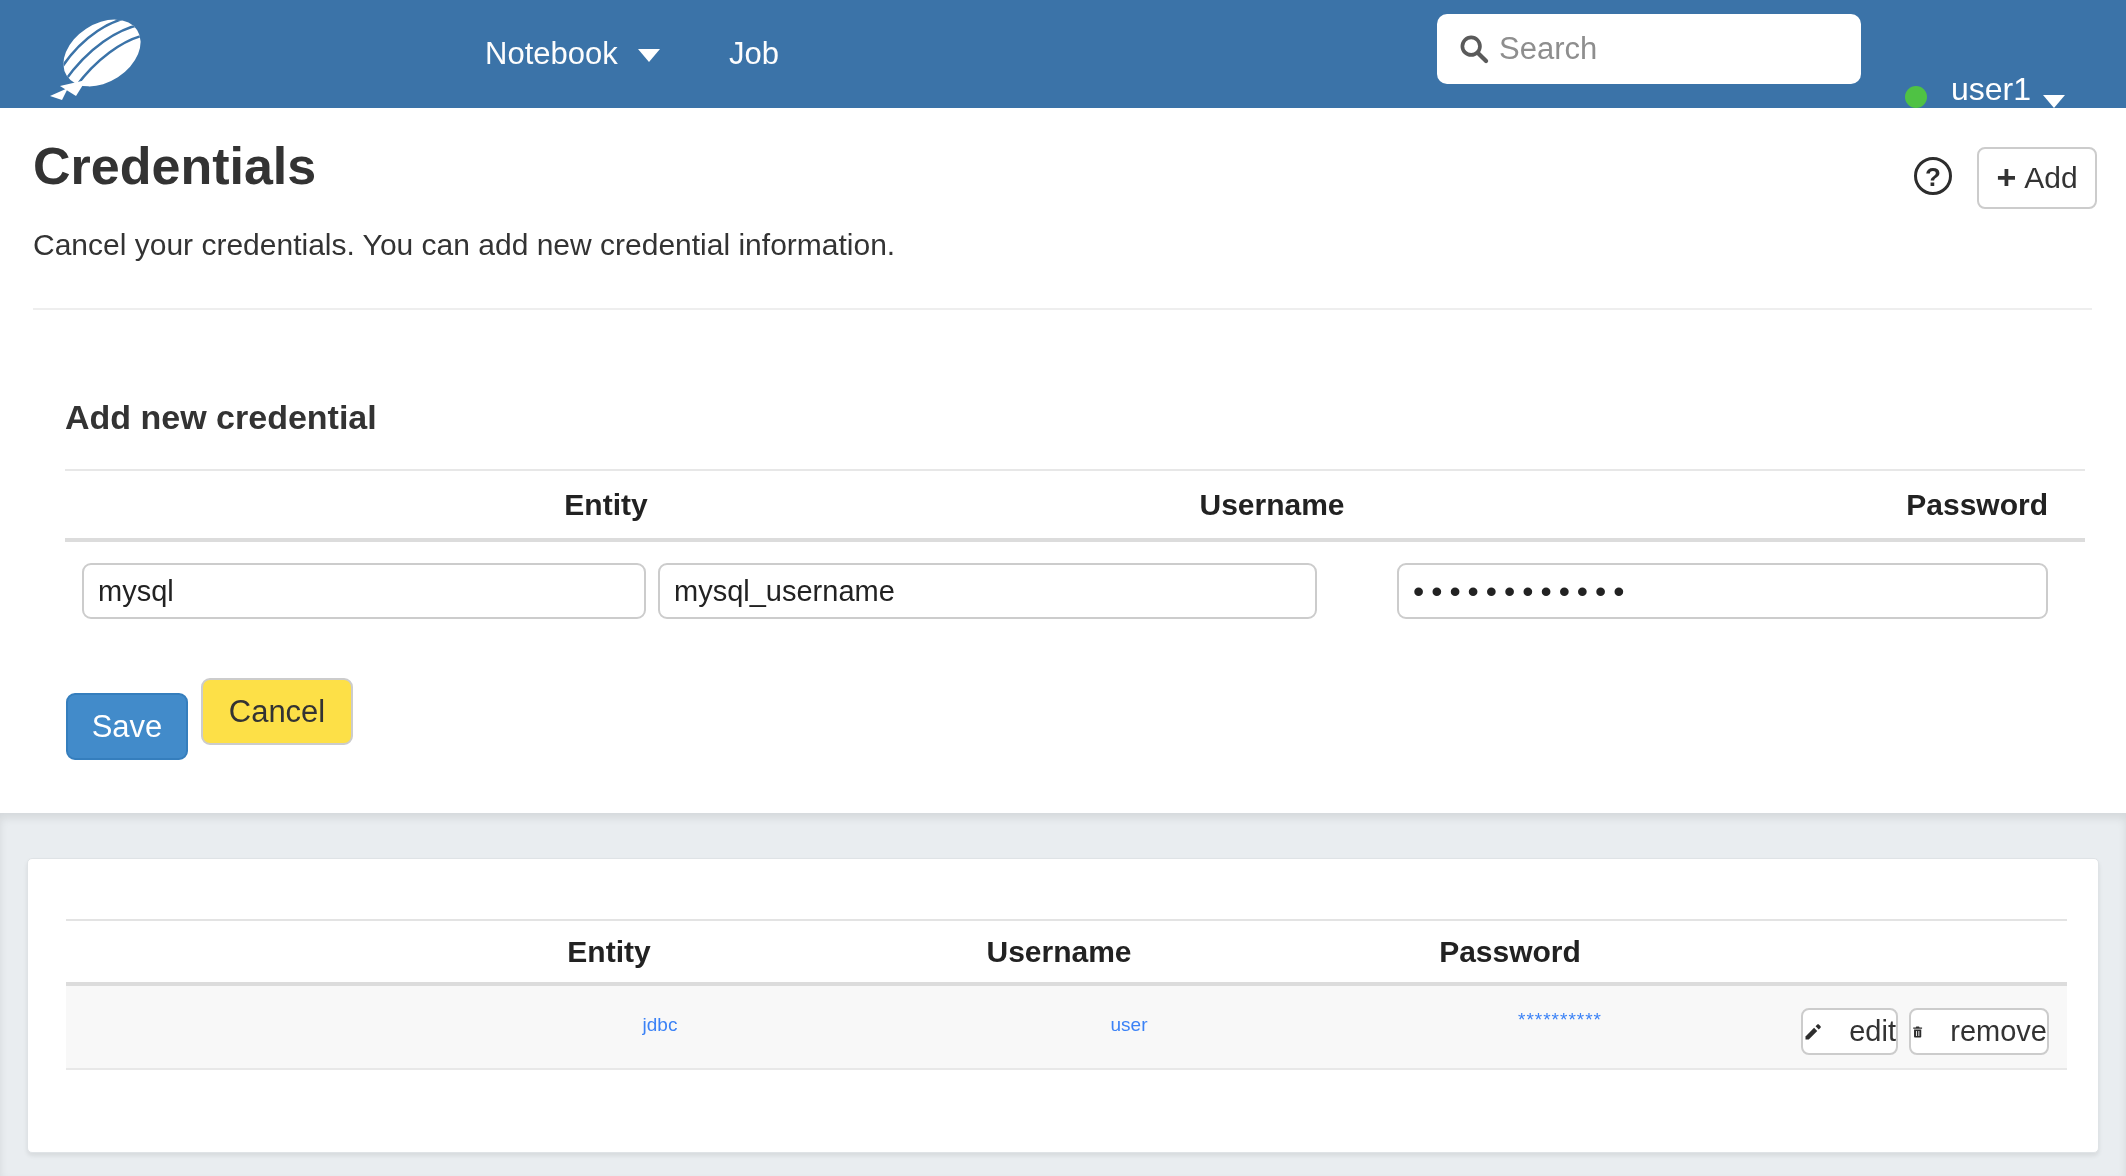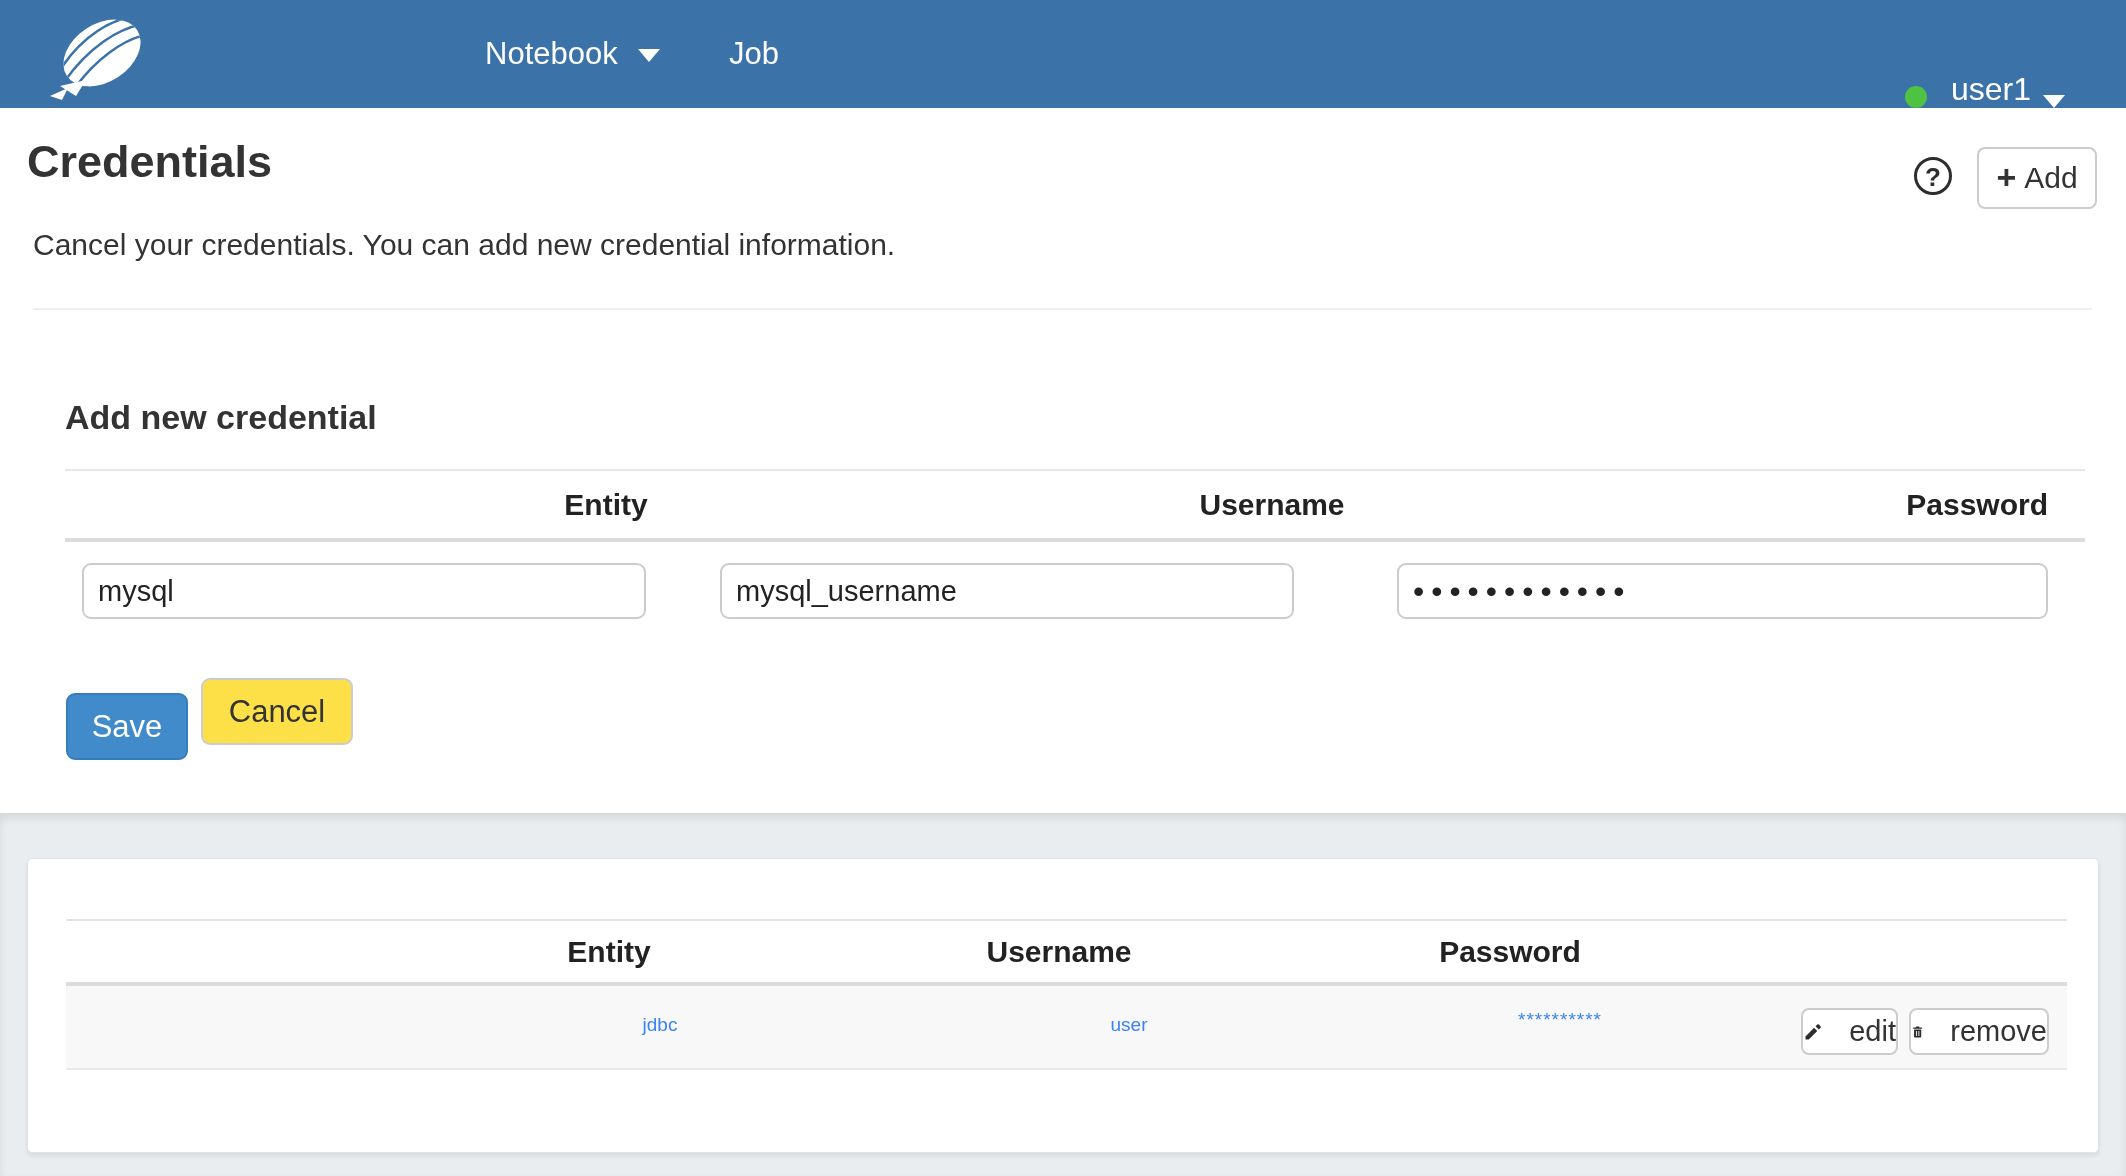--- a/index.html
+++ b/index.html
@@ -40,21 +40,21 @@
   }
   .searchbox input::placeholder { color:#8e8e8e; opacity:1; }
   .user-menu { position:absolute; left:1905px; top:0; height:108px; display:flex; align-items:flex-end; cursor:pointer; }
   .status-dot {
     width:22px; height:22px; border-radius:50%;
     background:var(--status_green, #4fc244); margin-right:24px;
   }
   .user-name { font-size:32px; color:#fff; }
 
   
-  .page-title { position:absolute; left:27px; top:136px; font-size:45px; font-weight:700; color:#333; }
+  .page-title { position:absolute; left:33px; top:136px; font-size:52px; font-weight:700; color:#333; }
   .page-sub   { position:absolute; left:33px; top:228px; font-size:30px; color:#333; }
   .hr1 { position:absolute; left:33px; right:34px; top:308px; border-top:2px solid #eee; }
 
   .help-circle {
     position:absolute; left:1914px; top:157px; width:38px; height:38px;
     border:3px solid #2d2d2d; border-radius:50%; text-align:center;
     font-size:26px; line-height:34px; font-weight:700; color:#2d2d2d; cursor:pointer;
   }
   .add-btn {
     position:absolute; left:1977px; top:147px; width:120px; height:62px;
@@ -73,21 +73,21 @@
   .col-head.c1 { left:606px;  transform:translateX(-50%); }
   .col-head.c2 { left:1272px; transform:translateX(-50%); }
   .col-head.c3 { right:78px; }
 
   .cred-input {
     position:absolute; top:563px; height:56px; border:2px solid #ccc; border-radius:9px;
     font-size:29px; font-family:"Liberation Sans", sans-serif; color:#222;
     padding:0 14px; outline:none; background:#fff;
   }
   .in-entity   { left:82px;   width:564px; }
-  .in-username { left:720px;  width:574px; }
+  .in-username { left:658px;  width:659px; }
   .in-password { left:1397px; width:651px; font-size:32px; letter-spacing:7px; }
 
   .btn {
     position:absolute; top:678px; height:67px; border-radius:9px; font-size:31px;
     display:flex; align-items:center; justify-content:center; cursor:pointer;
     font-family:"Liberation Sans", sans-serif;
   }
   .btn-save {
     left:66px; width:122px; color:#fff;
     background:var(--primary_blue, #428bca); border:2px solid var(--primary_blue_border, #357ebd);margin-top:15px;
@@ -156,20 +156,27 @@
     </span>
 
     <span class="nav-link nav-notebook">
       <span>Notebook</span>
       <i class="caret"></i>
     </span>
     <span class="nav-link nav-job">
       <span>Job</span>
     </span>
 
+    <div class="searchbox">
+      <svg width="34" height="34" viewBox="0 0 24 24">
+        <circle cx="10" cy="10" r="6.2" fill="none" stroke="#5a5a5a" stroke-width="2.6"></circle>
+        <line x1="14.6" y1="14.6" x2="20.5" y2="20.5" stroke="#5a5a5a" stroke-width="3" stroke-linecap="round"></line>
+      </svg>
+      <input type="text" placeholder="Search" style="">
+    </div>
 
     <div class="user-menu">
       <span class="status-dot"></span>
       <span class="user-name">user1</span>
       <i class="caret"></i>
     </div>
   </header>
 
   <h1 class="page-title">Credentials</h1>
   <p class="page-sub">Cancel your credentials. You can add new credential information.</p>

